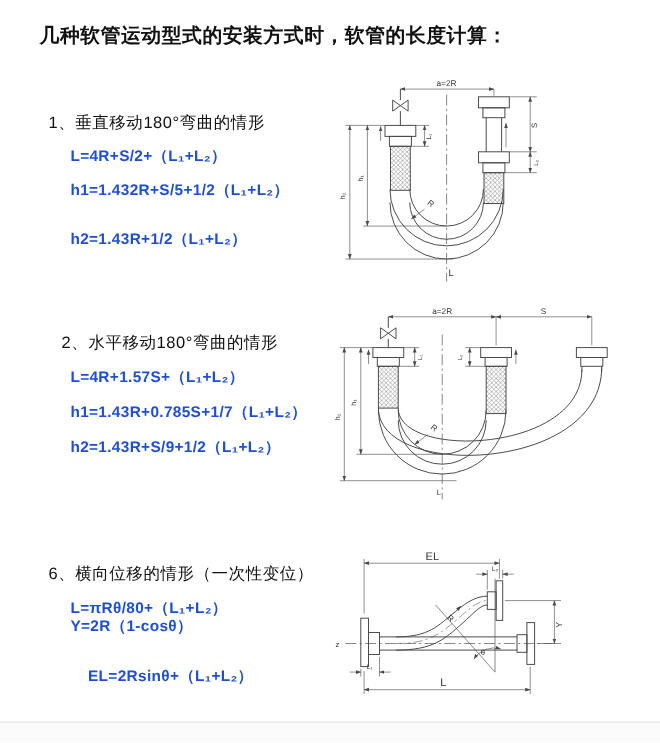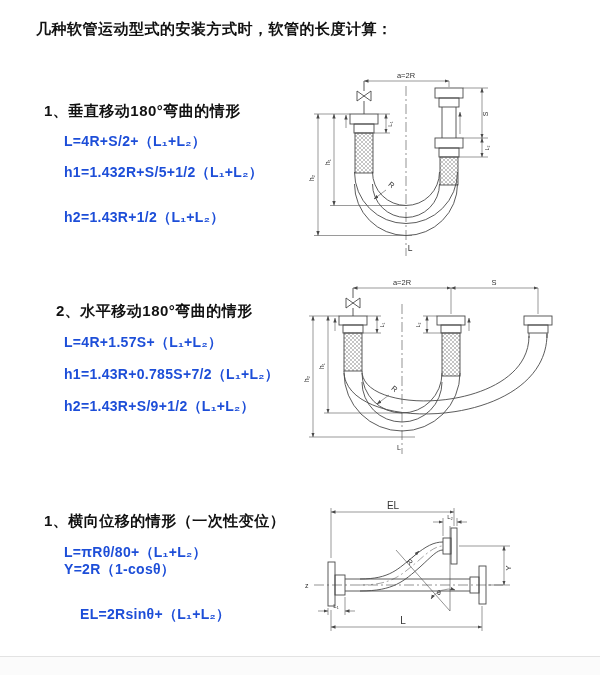--- a/index.html
+++ b/index.html
@@ -3,25 +3,25 @@
 <meta charset="utf-8">
 <style>
   html,body{margin:0;padding:0;}
   body{
     width:600px;height:675px;position:relative;background:#ffffff;
     font-family:"Liberation Sans","DejaVu Sans",sans-serif;color:#111;
     overflow:hidden;
   }
   .abs{position:absolute;}
   .doc-title{
-    left:36px;top:20px;font-size:15px;font-weight:bold;letter-spacing:0.5px;
+    left:36px;top:20px;font-size:18px;font-weight:bold;letter-spacing:0.5px;
     white-space:nowrap;
   }
   .sec-heading{
-    font-size:15px;font-weight:bold;letter-spacing:0.5px;white-space:nowrap;
+    font-size:15px;font-weight:normal;letter-spacing:0.5px;white-space:nowrap;
   }
   .formula{
     font-size:14px;font-weight:bold;letter-spacing:0.3px;white-space:nowrap;
     color:#1d4ed8;
   }
   svg{position:absolute;overflow:visible;}
   svg text{font-family:"Liberation Sans","DejaVu Sans",sans-serif;fill:#333;}
   .bottom-strip{
     left:0;top:656px;width:600px;height:19px;background:#fbfbfb;border-top:1px solid #e3e3e3;
   }
@@ -31,24 +31,24 @@
 
 <div class="abs doc-title">几种软管运动型式的安装方式时，软管的长度计算：</div>
 
 <div class="abs sec-heading" style="left:44px;top:102px">1、垂直移动180°弯曲的情形</div>
 <div class="abs formula" style="left:64px;top:133px">L=4R+S/2+（L₁+L₂）</div>
 <div class="abs formula" style="left:64px;top:164px">h1=1.432R+S/5+1/2（L₁+L₂）</div>
 <div class="abs formula" style="left:64px;top:209px">h2=1.43R+1/2（L₁+L₂）</div>
 
 <div class="abs sec-heading" style="left:56px;top:302px">2、水平移动180°弯曲的情形</div>
 <div class="abs formula" style="left:64px;top:334px">L=4R+1.57S+（L₁+L₂）</div>
-<div class="abs formula" style="left:64px;top:366px">h1=1.43R+0.785S+7/2（L₁+L₂）</div>
+<div class="abs formula" style="left:64px;top:366px">h1=1.43R+0.785S+1/7（L₁+L₂）</div>
 <div class="abs formula" style="left:64px;top:398px">h2=1.43R+S/9+1/2（L₁+L₂）</div>
 
-<div class="abs sec-heading" style="left:44px;top:512px">1、横向位移的情形（一次性变位）</div>
+<div class="abs sec-heading" style="left:44px;top:512px">6、横向位移的情形（一次性变位）</div>
 <div class="abs formula" style="left:64px;top:544px">L=πRθ/80+（L₁+L₂）</div>
 <div class="abs formula" style="left:64px;top:561px">Y=2R（1-cosθ）</div>
 <div class="abs formula" style="left:80px;top:606px">EL=2Rsinθ+（L₁+L₂）</div>
 
 <svg style="left:306px;top:66px" width="290" height="195" viewBox="0 0 290 195">
   <defs>
     <pattern id="p1" width="4" height="4" patternUnits="userSpaceOnUse">
       <path d="M0,4 L4,0 M0,0 L4,4" stroke="#8a8a8a" stroke-width="0.5"></path>
     </pattern>
     <marker id="a1" viewBox="0 0 8 8" refX="7.5" refY="4" markerWidth="8" markerHeight="8" orient="auto-start-reverse">

